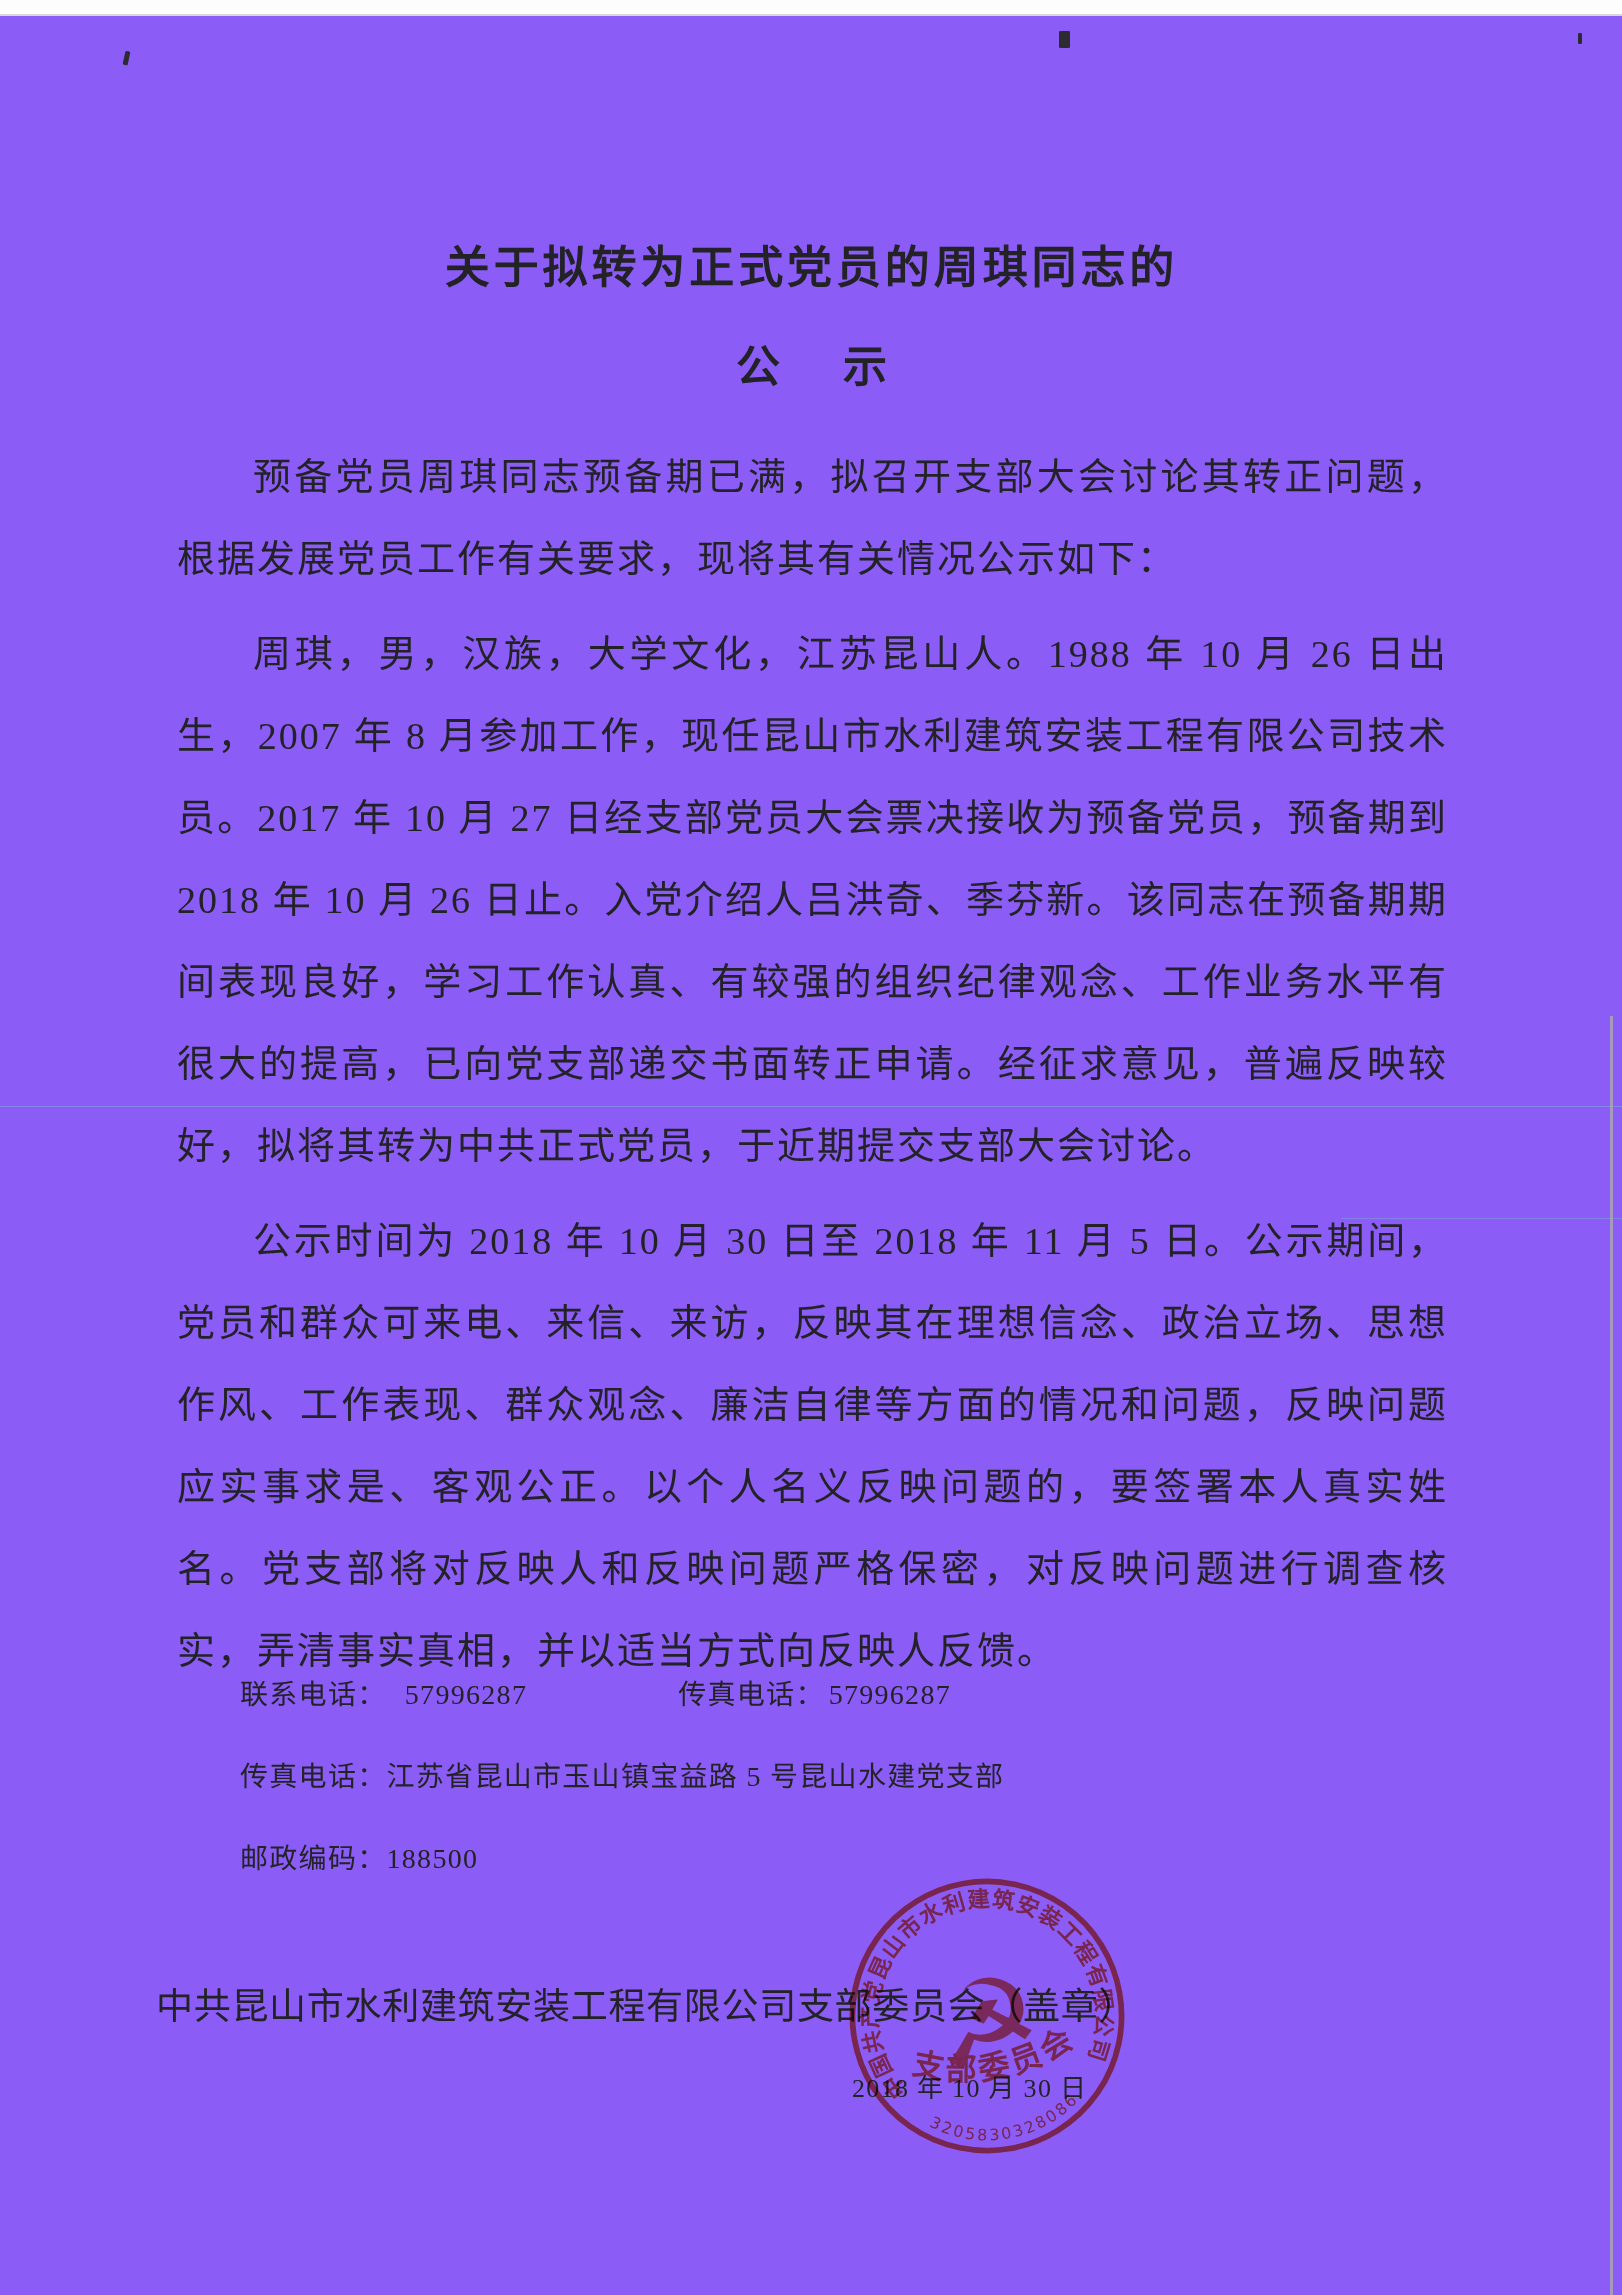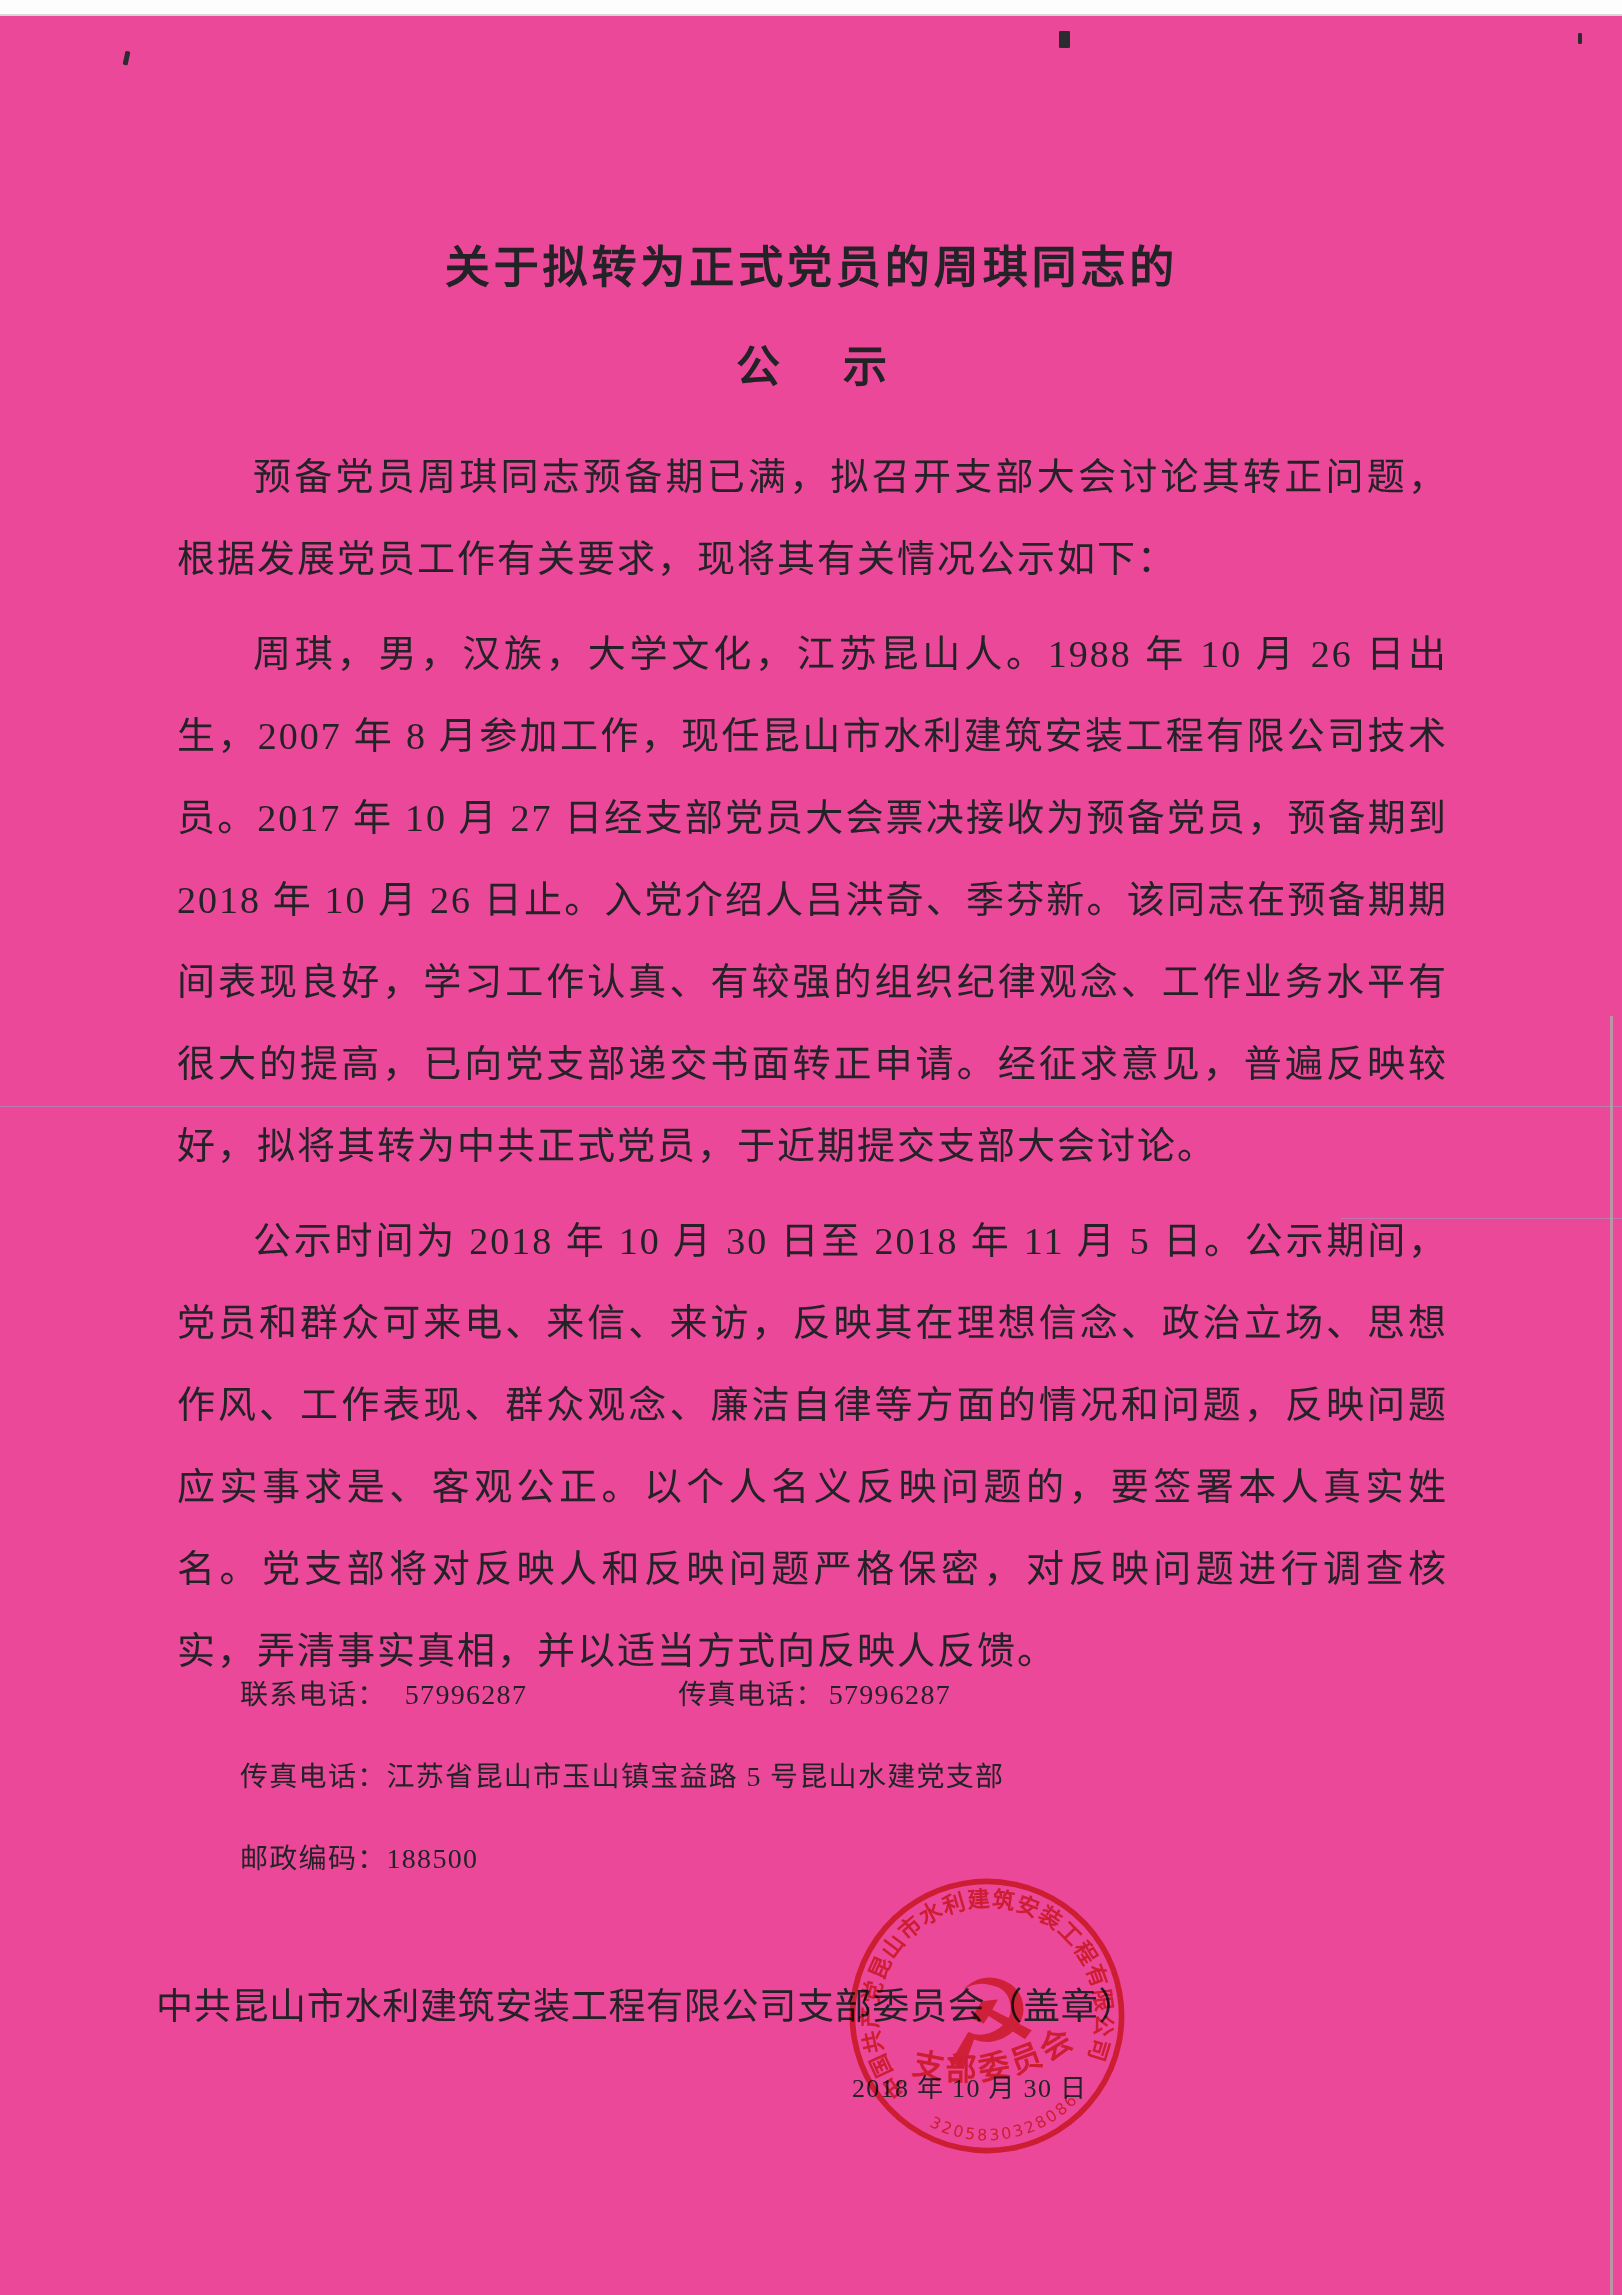--- a/index.html
+++ b/index.html
@@ -1,16 +1,16 @@
 <!DOCTYPE html>
 <html lang="zh-CN" style="font-size:10.5px"><head>
 <meta charset="utf-8">
 <style>
   html,body{margin:0;padding:0;background:#ffffff;}
-  .page{position:relative;width:1623px;height:2295px;background:#ec4899;overflow:hidden;
+  .page{position:relative;width:1623px;height:2295px;background:#8b5cf6;overflow:hidden;
         font-family:"Liberation Serif","DejaVu Serif",serif;color:#232327;}
   
   .scan-top-strip{position:absolute;top:0;left:0;width:100%;height:14.4px;background:#fdfdfd;}
   .scan-top-edge{position:absolute;top:14.4px;left:0;width:100%;height:2px;background:#d7d7da;}
   .speck{position:absolute;background:#2c2c30;border-radius:1.3px;}
   .speck1{left:1059px;top:31px;width:10.5px;height:17px;}
   .speck2{left:124px;top:51px;width:4.6px;height:14.4px;transform:rotate(12deg);}
   .speck3{left:1578px;top:33px;width:3.9px;height:10.5px;}
   .cyan-line1{position:absolute;left:0;top:1106px;width:100%;height:1.3px;background:rgba(120,190,205,0.45);}
   .cyan-line2{position:absolute;left:1341px;top:1218px;width:281px;height:1.3px;background:rgba(120,190,205,0.4);}

